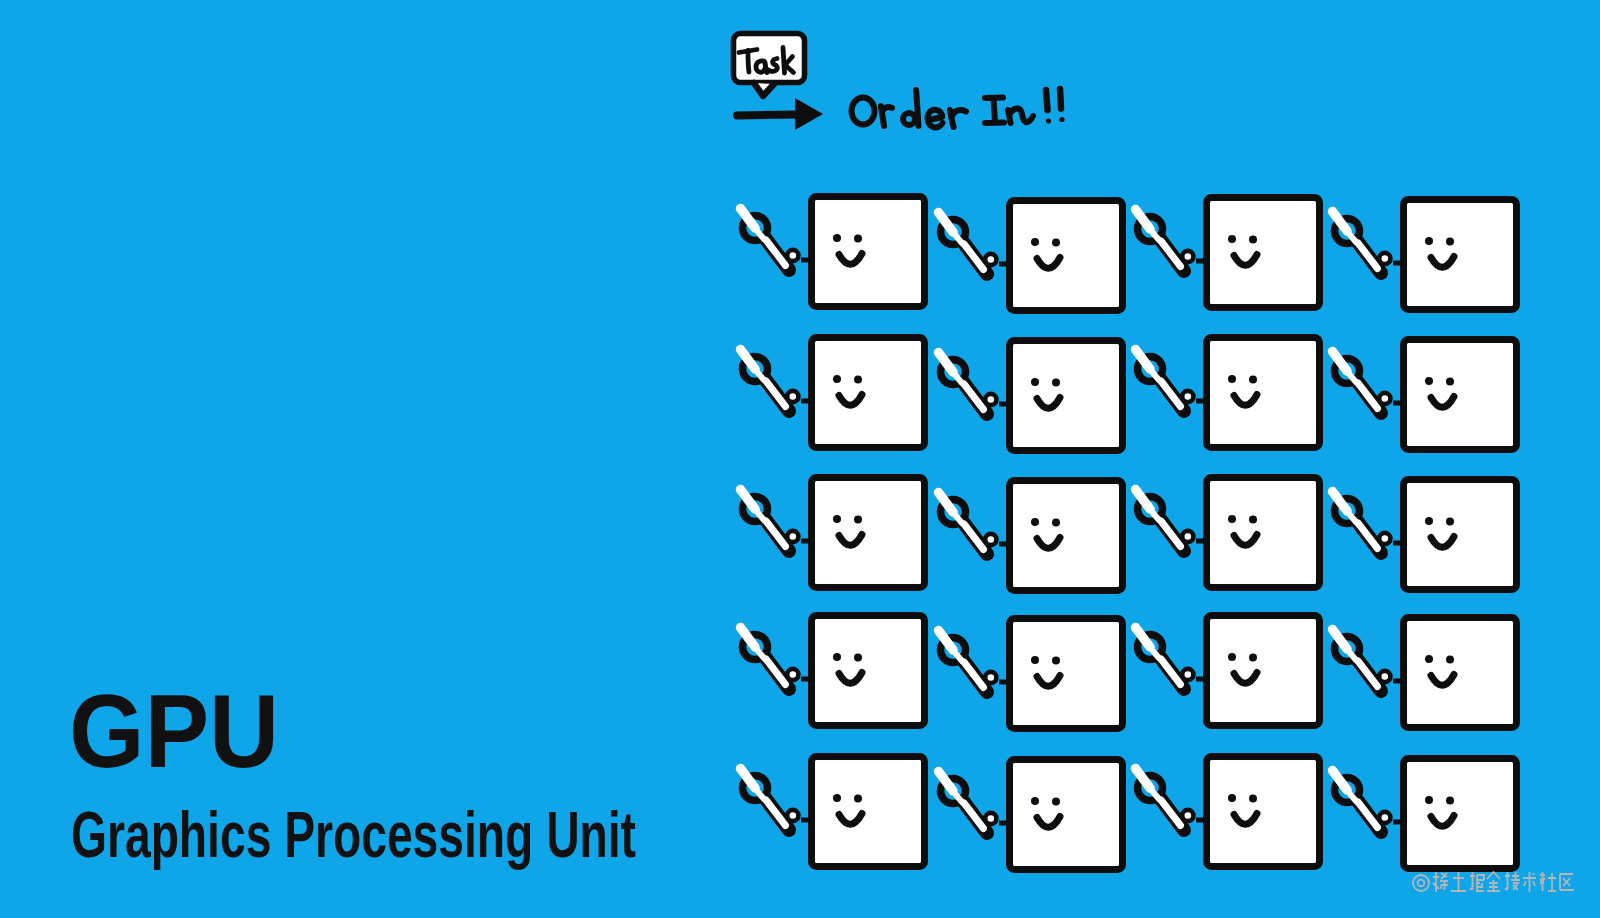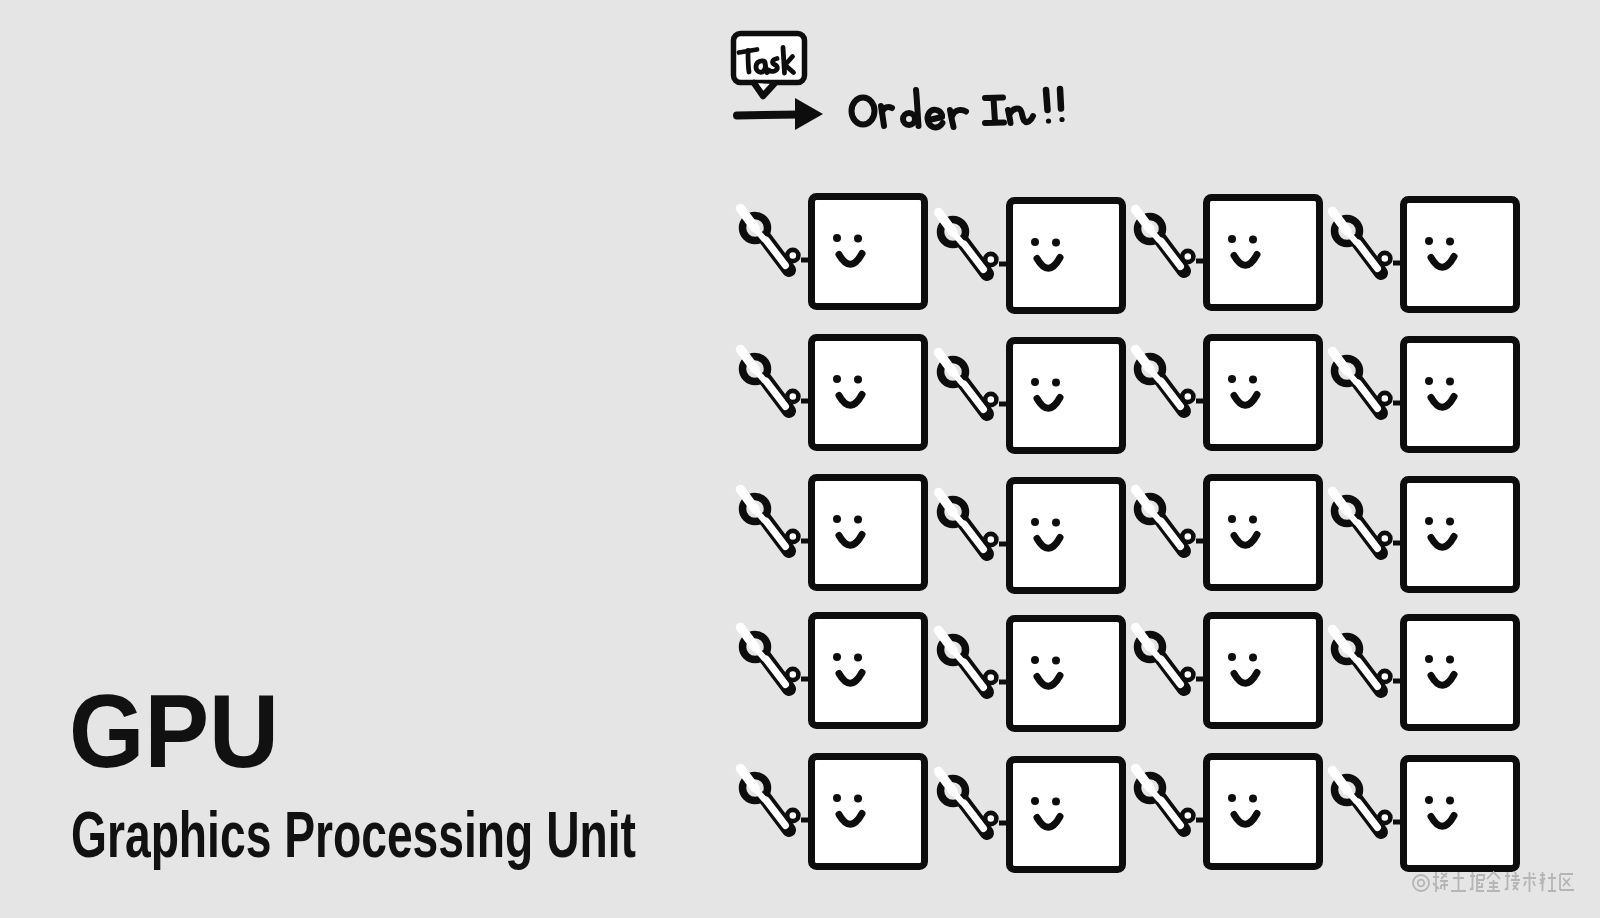--- a/index.html
+++ b/index.html
@@ -1,16 +1,16 @@
 <!DOCTYPE html>
 <html><head>
 <meta charset="utf-8">
 <style>
   html,body{margin:0;padding:0;background:#ffffff;}
-  .page{position:relative;width:1600px;height:918px;background:#e5e5e5;overflow:hidden;
+  .page{position:relative;width:1600px;height:918px;background:#0ea5e9;overflow:hidden;
         font-family:"Liberation Sans", sans-serif;}
 </style>
 </head>
 <body>
 <div class="page">
 <svg width="1600" height="918" viewBox="0 0 1600 918">
 <defs>
   <g id="wrench">
 
     <circle cx="-53" cy="35" r="12.5" fill="none" stroke="#0d0d0d" stroke-width="7.5"></circle>

